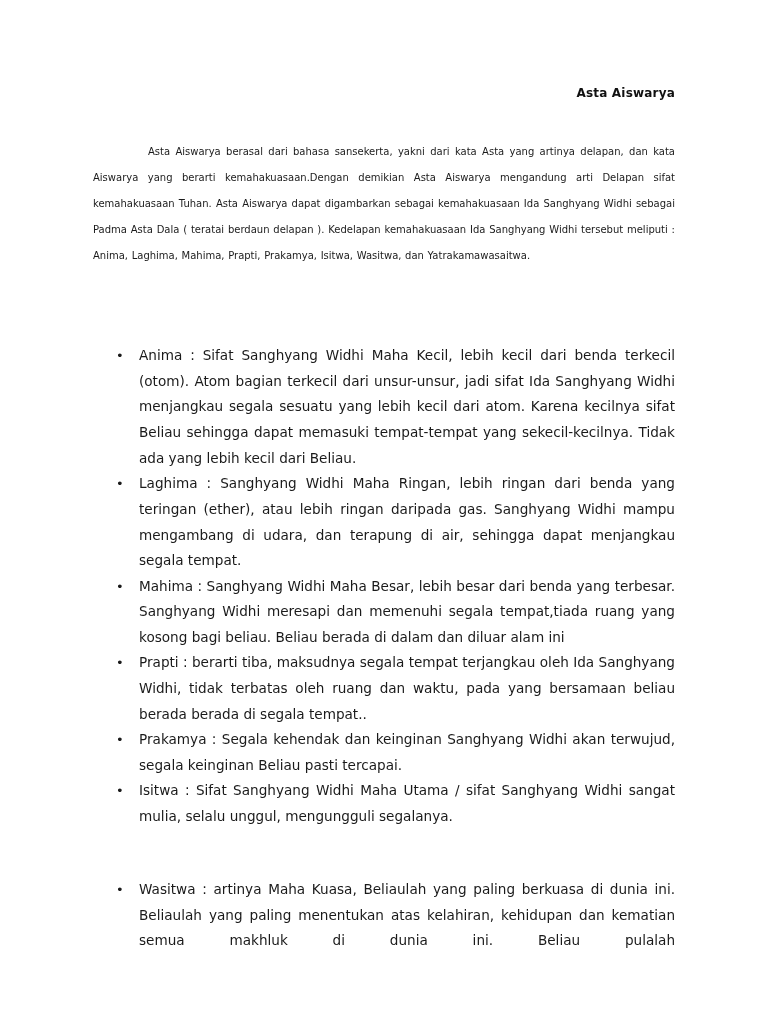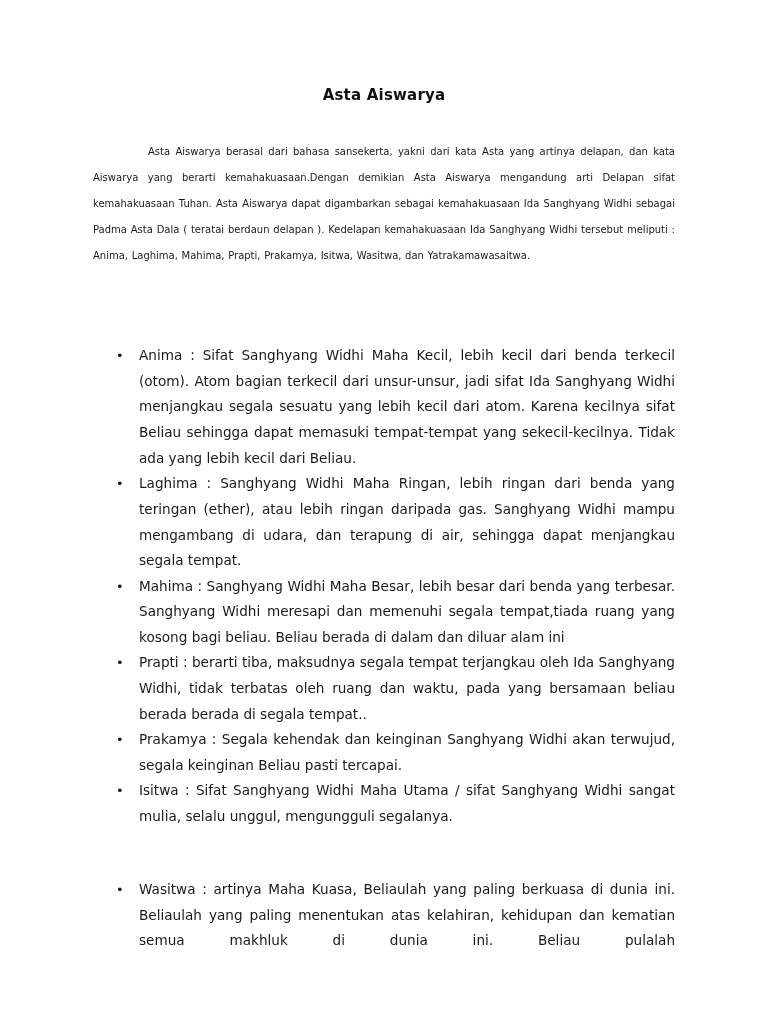--- a/index.html
+++ b/index.html
@@ -19,24 +19,24 @@
     position: absolute;
     left: 93px;
     top: 0;
     width: 582px;
   }
   .title {
     position: absolute;
     top: 86px;
     left: 0;
     width: 582px;
-    text-align: center;
+    text-align: right;
     font-family: "DejaVu Sans", sans-serif;
     font-weight: bold;
-    font-size: 15px;
+    font-size: 12px;
     letter-spacing: 0.2px;
     margin: 0;
     color: #111;
   }
   .intro {
     position: absolute;
     top: 139px;
     left: 0;
     width: 582px;
     margin: 0;

